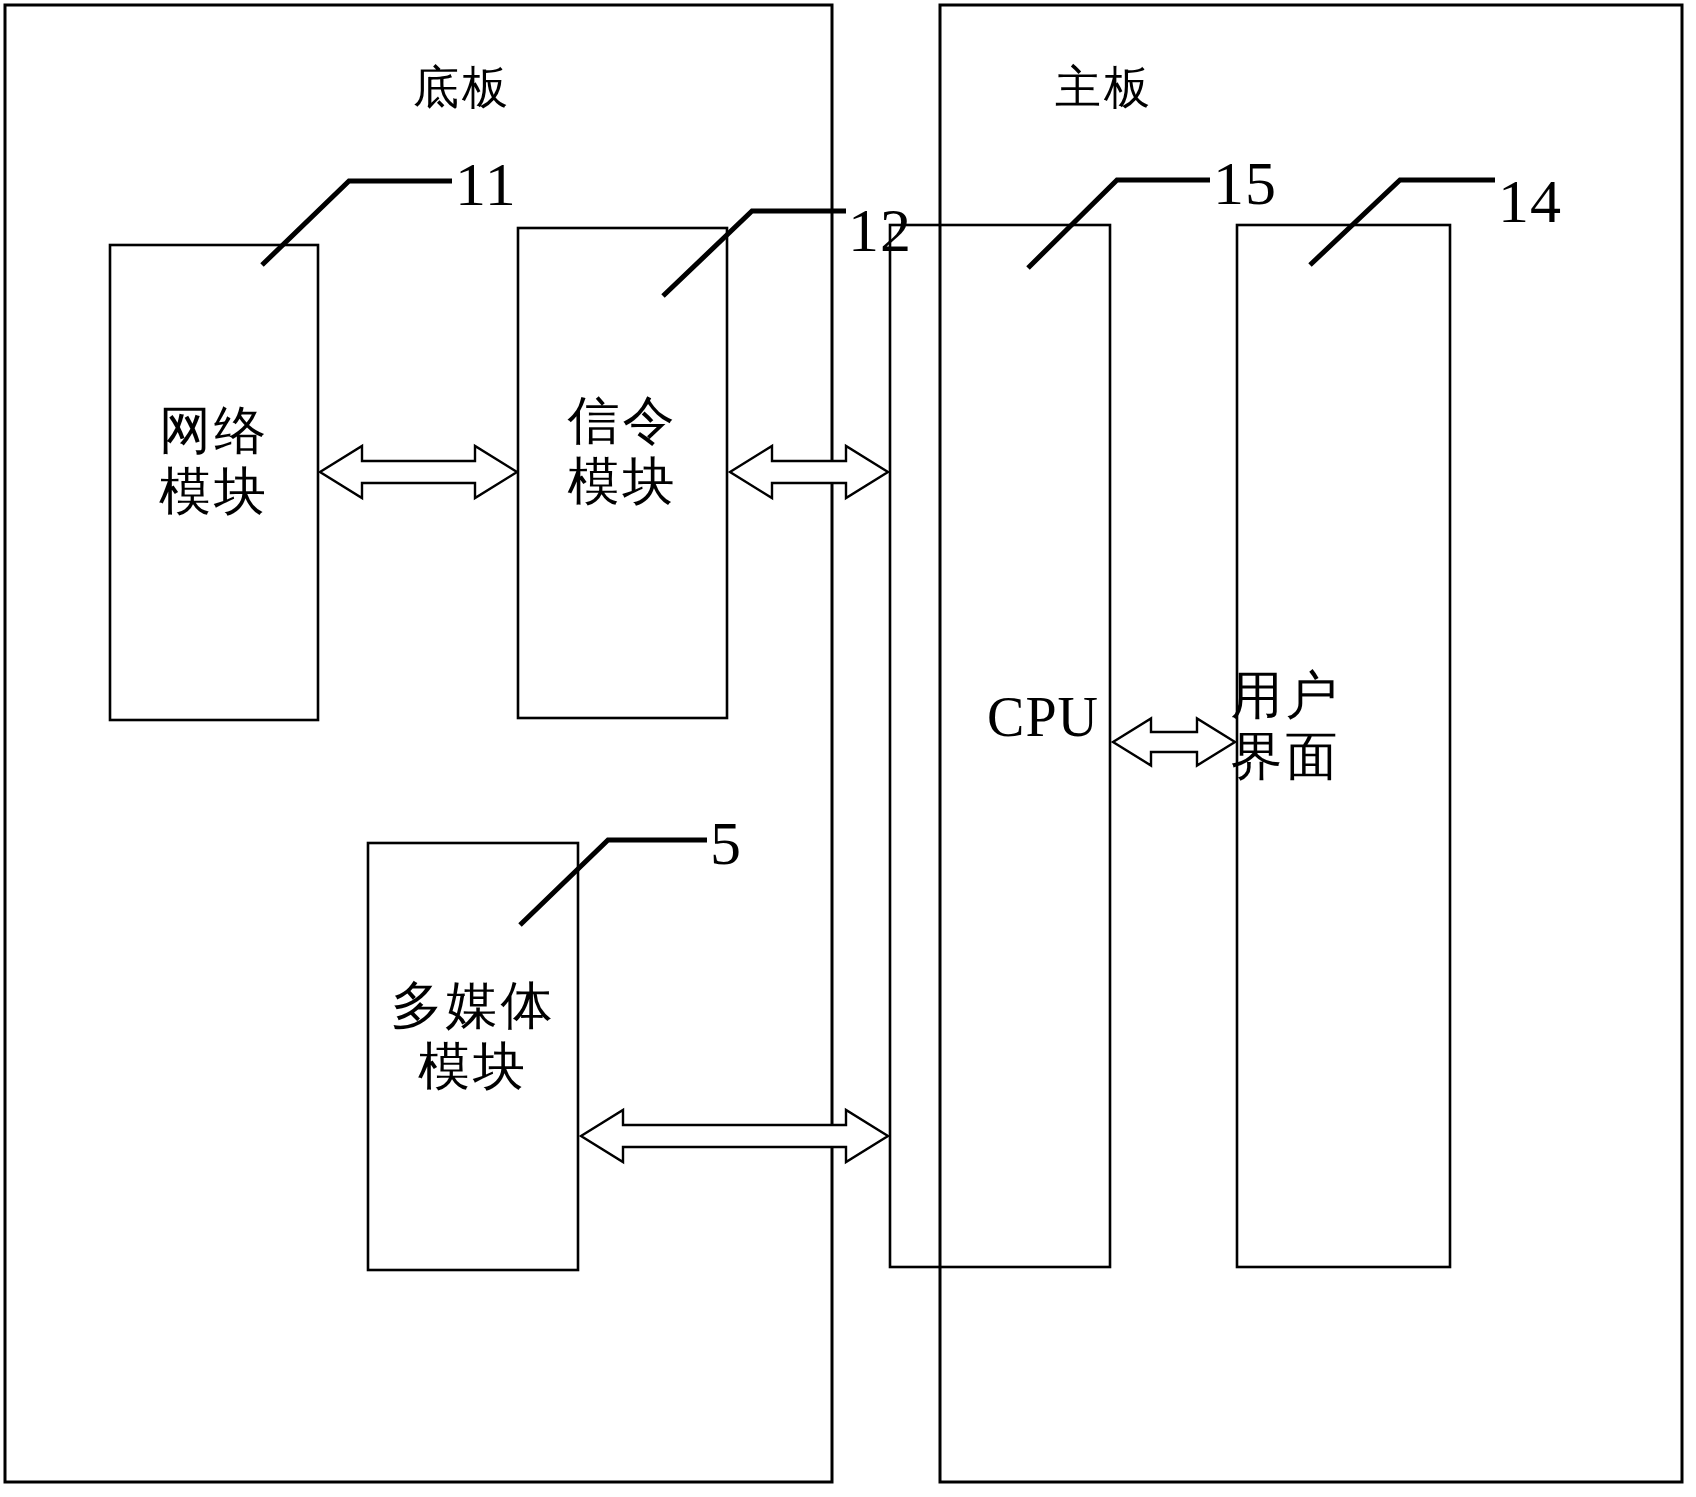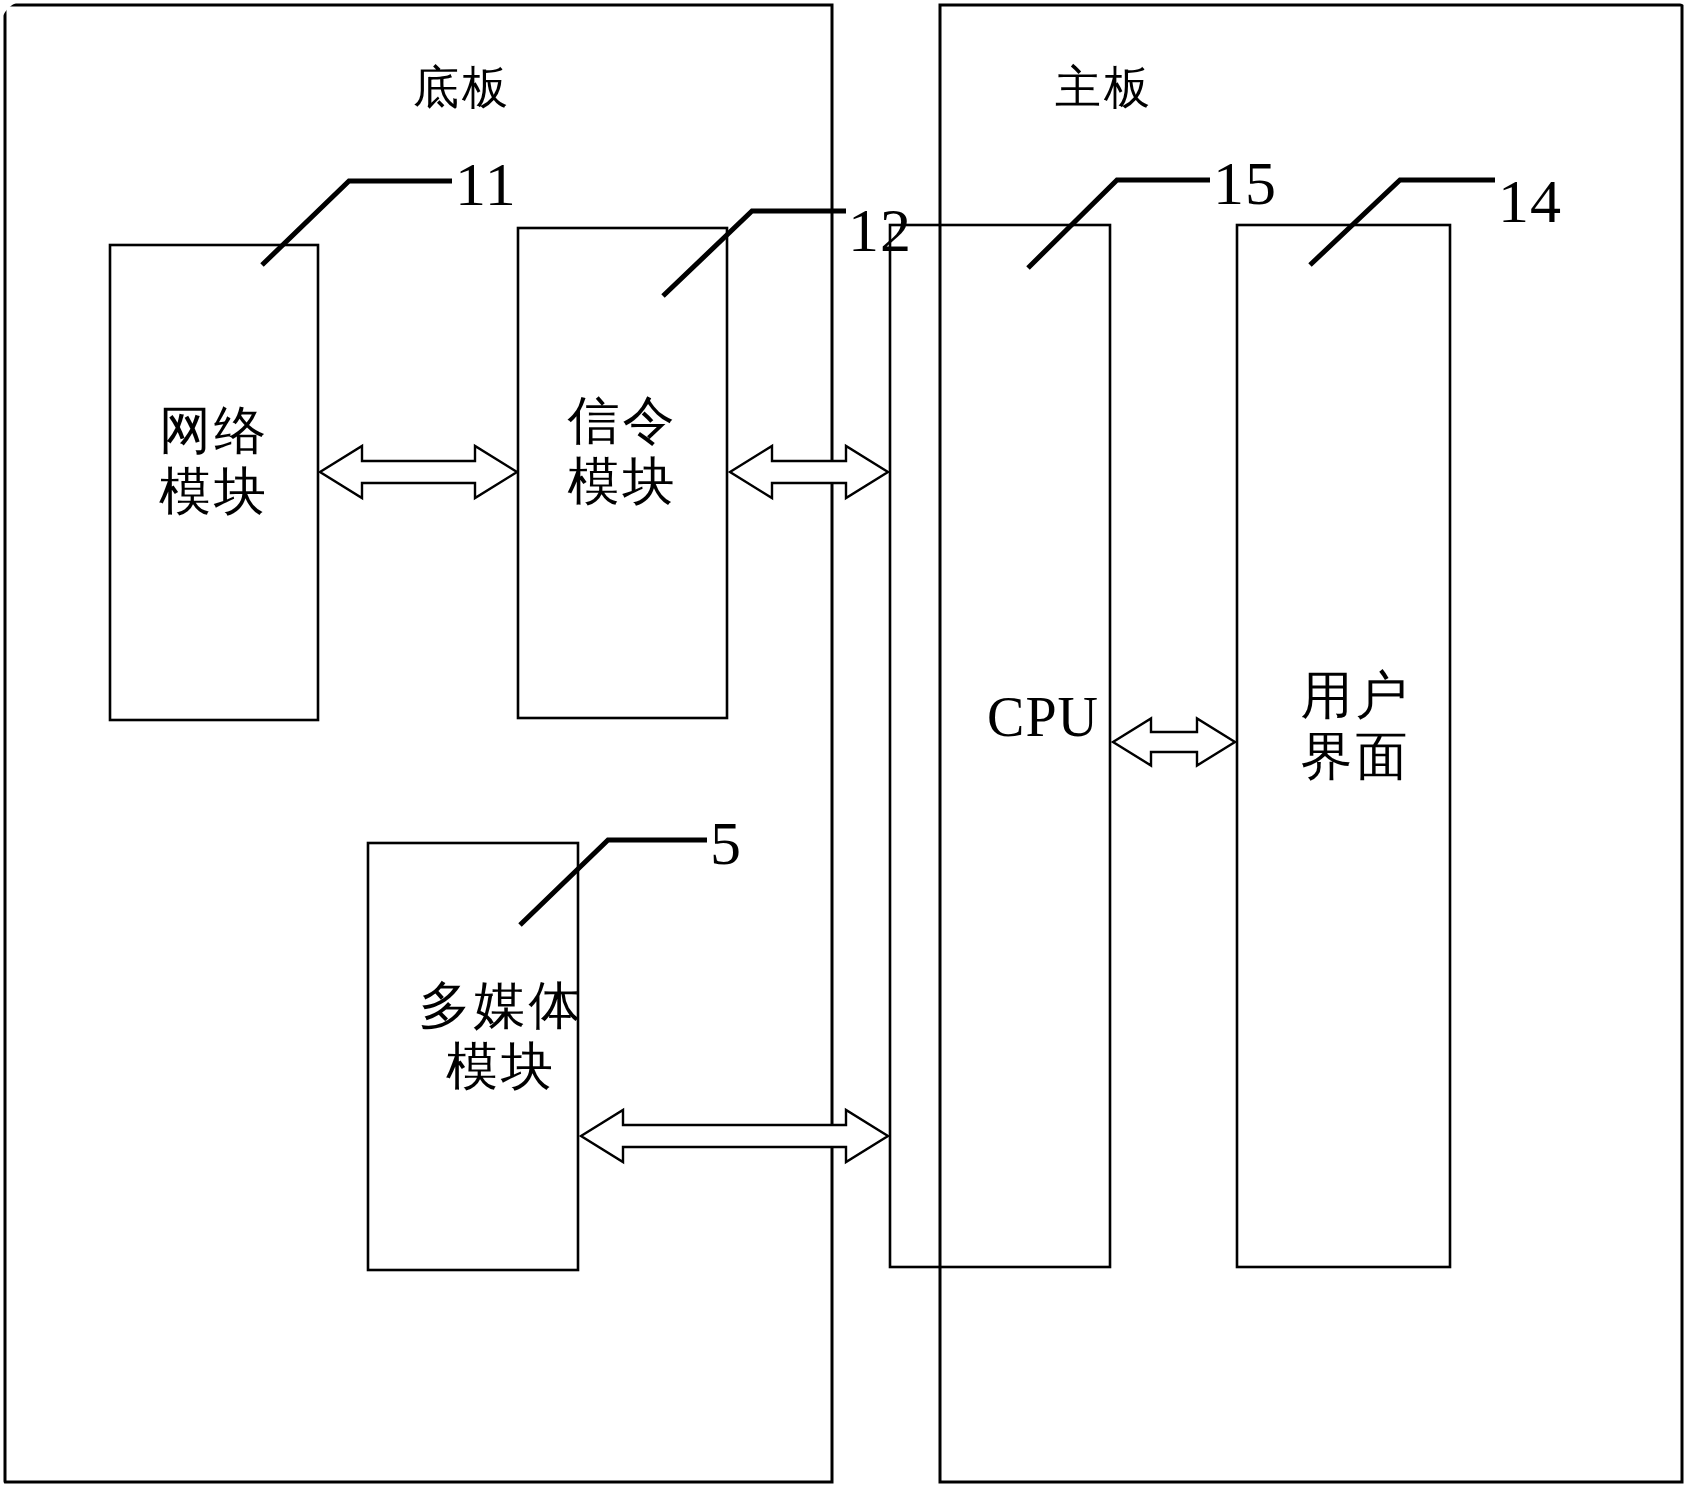--- a/index.html
+++ b/index.html
@@ -7,21 +7,20 @@
     padding: 0;
     background: #ffffff;
   }
   #canvas {
     position: relative;
     width: 1696px;
     height: 1497px;
     background: #ffffff;
     overflow: hidden;
     font-family: "Liberation Serif", "DejaVu Serif", serif;
-    border-radius: 28px;
   }
   #canvas svg.layer {
     position: absolute;
     left: 0;
     top: 0;
     width: 1696px;
     height: 1497px;
   }
   .txt {
     position: absolute;
@@ -88,22 +87,22 @@
   <div id="text-layer">
       <div class="txt panel-label" style="left: 413px; top: 60px;">底板</div>
       <div class="txt panel-label" style="left: 1055px; top: 60px;">主板</div>
       <div class="txt refnum" style="left: 455px; top: 148px;">11</div>
       <div class="txt cjk" style="left: 110px; top: 400px; width: 208px;">网络
 模块</div>
       <div class="txt refnum" style="left: 848px; top: 178px; margin-top: 16px;">12</div>
       <div class="txt cjk" style="left: 518px; top: 390px; width: 209px;">信令
 模块</div>
       <div class="txt refnum" style="left: 710px; top: 807px;">5</div>
-      <div class="txt cjk" style="left: 368px; top: 975px; width: 210px; padding-left: 28px;">多媒体
+      <div class="txt cjk" style="left: 368px; top: 975px; width: 210px;">多媒体
 模块</div>
       <div class="txt refnum" style="left: 1213px; top: 147px;">15</div>
       <div class="txt cpu-label" style="left: 890px; top: 684px; width: 220px; margin-left: 43px;">CPU</div>
       <div class="txt refnum" style="left: 1498px; top: 165px;">14</div>
-      <div class="txt cjk" style="left: 1237px; top: 665px; width: 213px; padding-left: 12px;">用户
+      <div class="txt cjk" style="left: 1167px; top: 665px; width: 213px; padding-left: 12px;">用户
 界面</div>
     </div>
 
 </div>
 
 </body></html>

